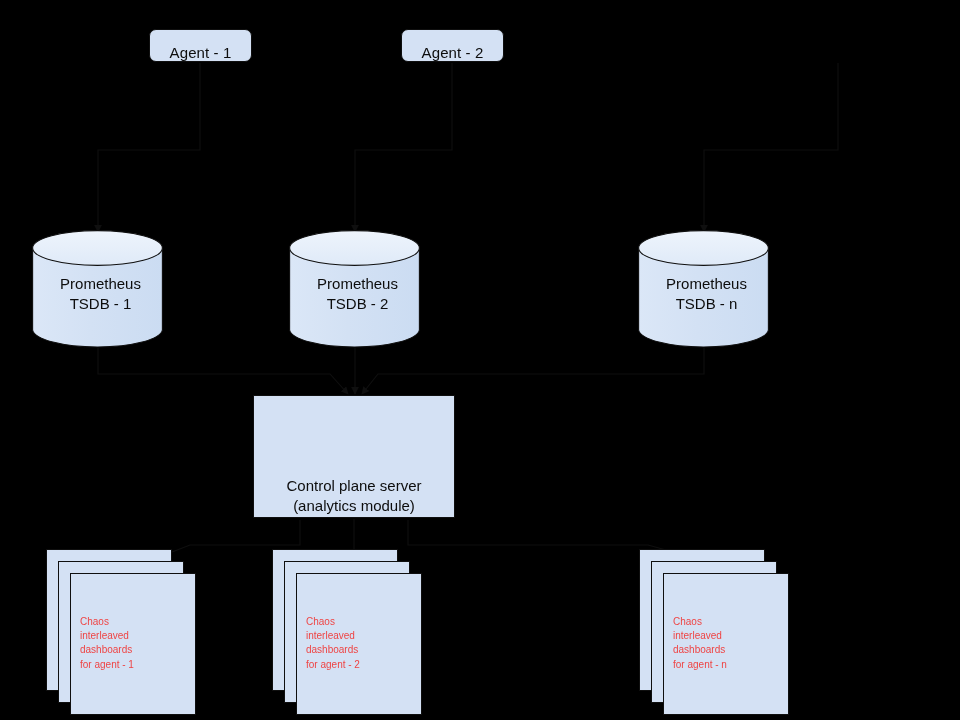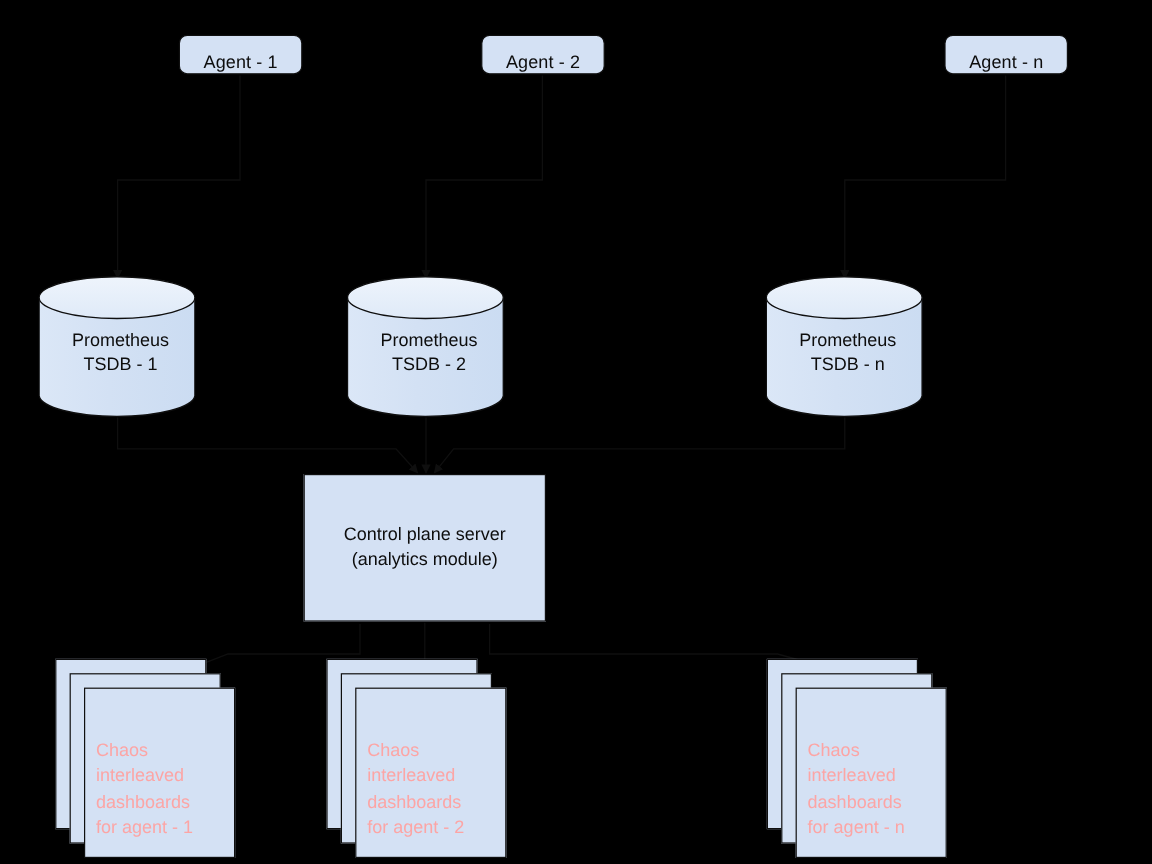--- a/index.html
+++ b/index.html
@@ -63,21 +63,21 @@
     text-align: center;
     white-space: pre-line;
   }
   
   .plain-box {
     position: absolute;
     box-sizing: border-box;
     background: #d4e1f4;
     border: 1px solid #0f0f0f;
     display: flex;
-    align-items: center;
+    align-items: flex-end;
     justify-content: center;
     text-align: center;
     color: #0d0d0d;
     font-size: 15px;
     line-height: 1.37;
     white-space: pre-line;
     z-index: 5;
   }
   
   .stack {
@@ -93,22 +93,22 @@
     height: 142px;
   }
   .stack .sheet.s1 { left: 0px;  top: 0px;  z-index: 1; }
   .stack .sheet.s2 { left: 12px; top: 12px; z-index: 2; }
   .stack .sheet.s3 { left: 24px; top: 24px; z-index: 3; }
   .stack .stack-label {
     position: absolute;
     left: 34px;
     top: 66px;
     width: 116px;
-    color: #fca5a5;
-    font-size: 15px;
+    color: #ef4444;
+    font-size: 10px;
     line-height: 1.42;
     white-space: pre-line;
     z-index: 4;
   }
 </style>
 </head>
 <body>
 
 <div id="canvas">
 
@@ -143,23 +143,20 @@
       <path d="M 408 520 L 408 545 L 648 545 L 720 565"></path>
     </g>
   </svg>
 
   <div class="agent-box" style="left:149px;top:29px;width:103px;height:33px;">
     <span>Agent - 1</span>
   </div>
   <div class="agent-box" style="left:401px;top:29px;width:103px;height:33px;">
     <span>Agent - 2</span>
   </div>
-  <div class="agent-box" style="left:787px;top:29px;width:103px;height:33px;">
-    <span>Agent - n</span>
-  </div>
 
   <div class="cylinder" style="left:32px;top:230px;width:131px;height:118px;">
     <svg class="cyl-svg" width="131" height="118" viewBox="0 0 131 118" xmlns="http://www.w3.org/2000/svg">
       <path d="M 0.6 18 L 0.6 100 A 65 18 0 0 0 130.4 100 L 130.4 18 Z" fill="url(#cylBody)" stroke="#0f0f0f" stroke-width="1.1"></path>
       <ellipse cx="65.5" cy="18" rx="64.9" ry="17.4" fill="url(#cylTop)" stroke="#0f0f0f" stroke-width="1.1"></ellipse>
     </svg>
     <div class="cyl-label">Prometheus
 TSDB - 1</div>
   </div>
 

